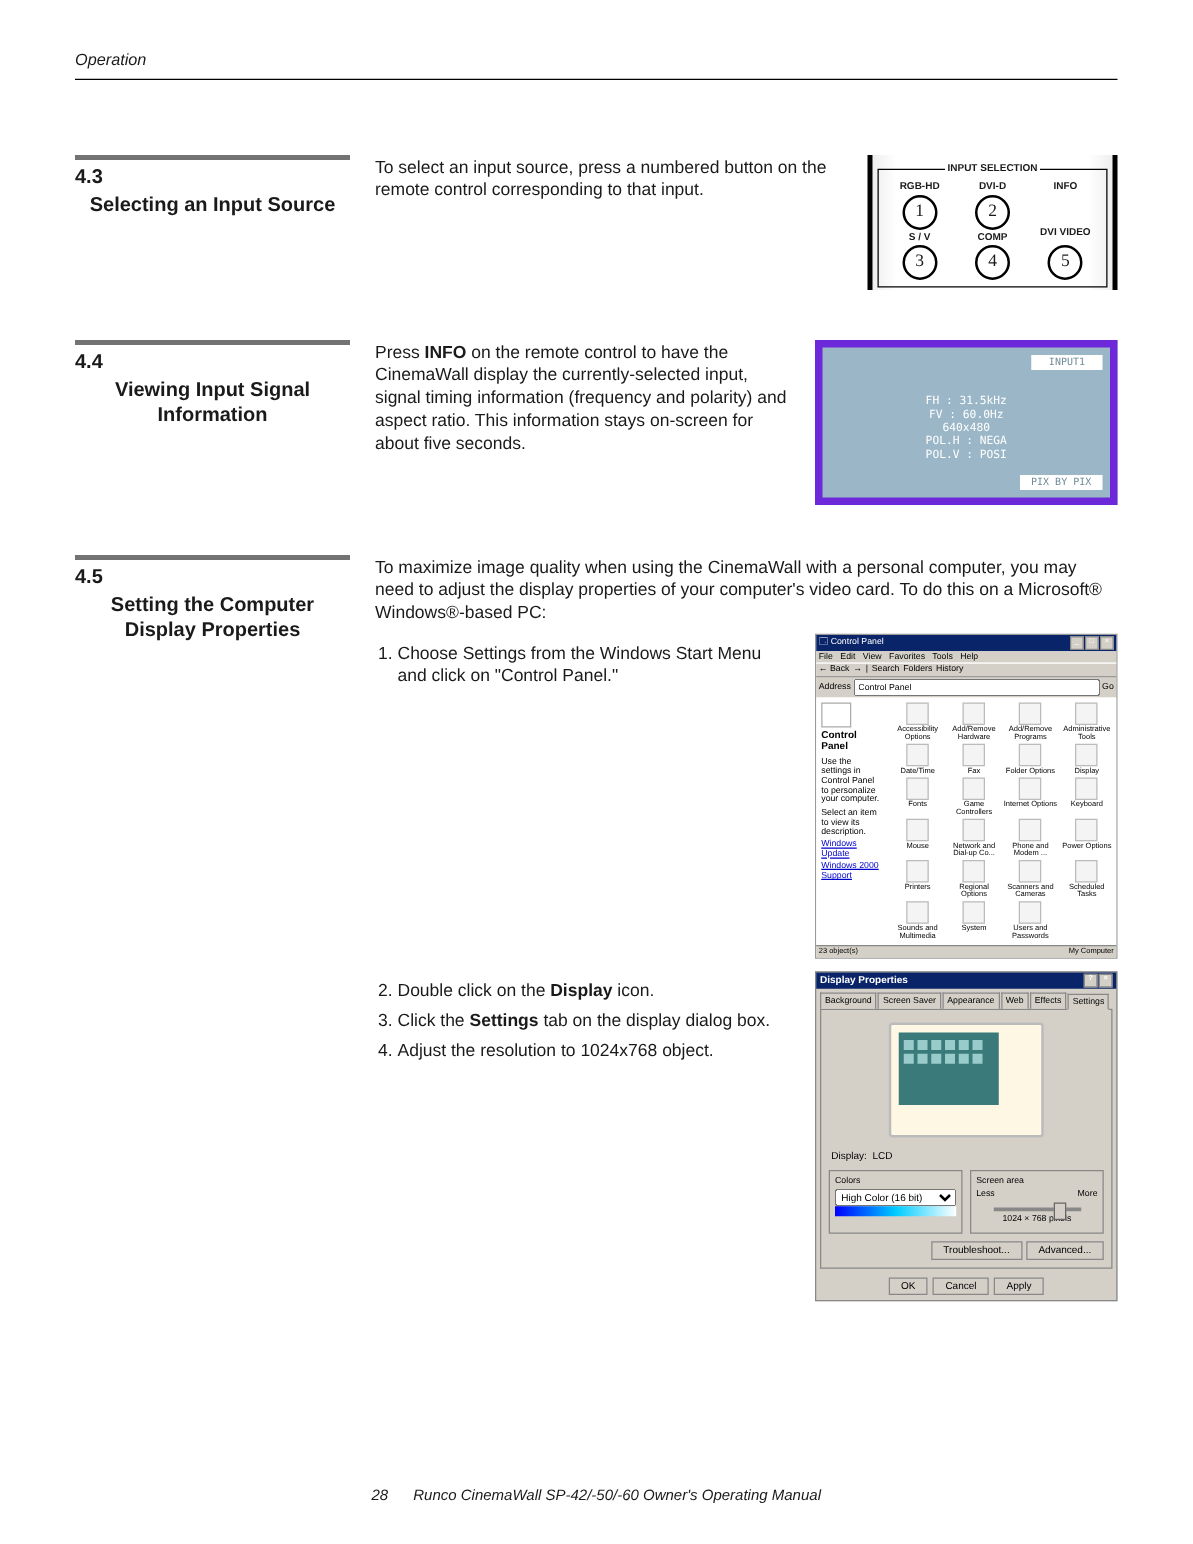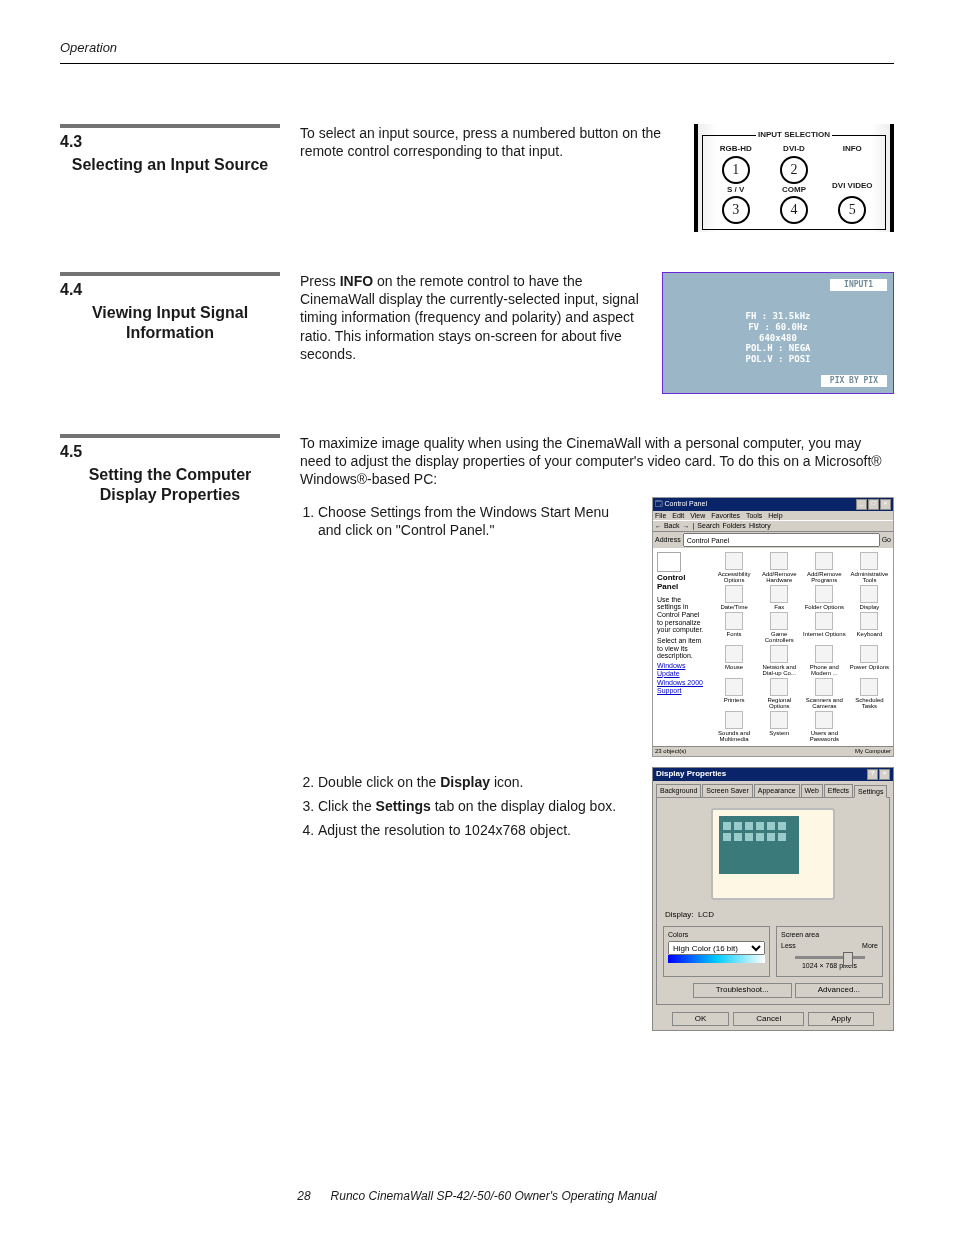--- a/index.html
+++ b/index.html
@@ -84,22 +84,22 @@
   .remote-cell{width:33%;text-align:center;display:flex;flex-direction:column;align-items:center;font-size:8px;font-weight:bold;}
   .remote-circle{
     width:24px;height:24px;border:2px solid #000;border-radius:50%;
     display:flex;align-items:center;justify-content:center;
     font-size:14px;font-weight:normal;margin:1px 0;font-family:serif;
   }
 
   
   .osd-fig{
     width:230px;height:120px;background:#9bb7c7;flex-shrink:0;
-    position:relative;font-family:monospace;font-size:9px;font-weight:bold;color:#fff;
-    border:1px solid #6d28d9;
+    position:relative;font-family:monospace;font-size:9px;font-weight:normal;color:#fff;
+    border:6px solid #6d28d9;
   }
   .osd-label{position:absolute;top:6px;right:6px;background:#fff;color:#6f8a98;padding:1px 14px;font-size:8px;}
   .osd-lines{position:absolute;top:38px;left:0;right:0;text-align:center;line-height:1.2;}
   .osd-bottom{position:absolute;bottom:6px;right:6px;background:#fff;color:#6f8a98;padding:1px 9px;font-size:8px;}
 
   
   .cp-fig{width:240px;flex-shrink:0;background:#fff;border:1px solid #999;font-size:7px;color:#000;line-height:1.1;}
   .cp-titlebar{background:#0a246a;color:#fff;display:flex;justify-content:space-between;align-items:center;padding:1px 2px;font-size:7px;}
   .cp-titlebar .wbtns{display:flex;gap:1px;}
   .wbtn{width:9px;height:9px;background:#d4d0c8;border:1px solid #888;text-align:center;line-height:7px;font-size:6px;}
@@ -133,21 +133,21 @@
   .dp-dispname{margin:4px 0 6px 2px;font-size:8px;}
   .dp-lower{display:flex;gap:6px;}
   .dp-fieldset{border:1px solid #888;flex:1;padding:3px 4px 6px 4px;}
   .dp-fieldset .lg{font-size:7px;margin-bottom:2px;}
   .dp-select{width:100%;font-size:8px;height:14px;}
   .dp-slider{width:70px;height:3px;background:#888;position:relative;margin:6px auto 2px auto;}
   .dp-slider .handle{position:absolute;top:-4px;left:48px;width:8px;height:12px;background:#d4d0c8;border:1px solid #666;}
   .dp-labels{display:flex;justify-content:space-between;font-size:7px;}
   .dp-colprev{width:100%;height:8px;background:linear-gradient(90deg,#00f,#0cf,#fff);}
   .dp-btnrow{display:flex;justify-content:flex-end;gap:3px;margin-top:6px;}
-  .dp-btn{background:#d4d0c8;border:1px solid #888;padding:1px 22px;font-size:8px;}
+  .dp-btn{background:#d4d0c8;border:1px solid #888;padding:1px 9px;font-size:8px;}
   .dp-mainbtns{display:flex;justify-content:center;gap:4px;padding:4px 3px;}
 
   .footer{
     position:absolute;left:60px;right:60px;bottom:30px;
     display:flex;font-size:12px;font-style:italic;
     gap:20px;justify-content:center;
   }
   .footer .pn{}
 </style>
 </head>

